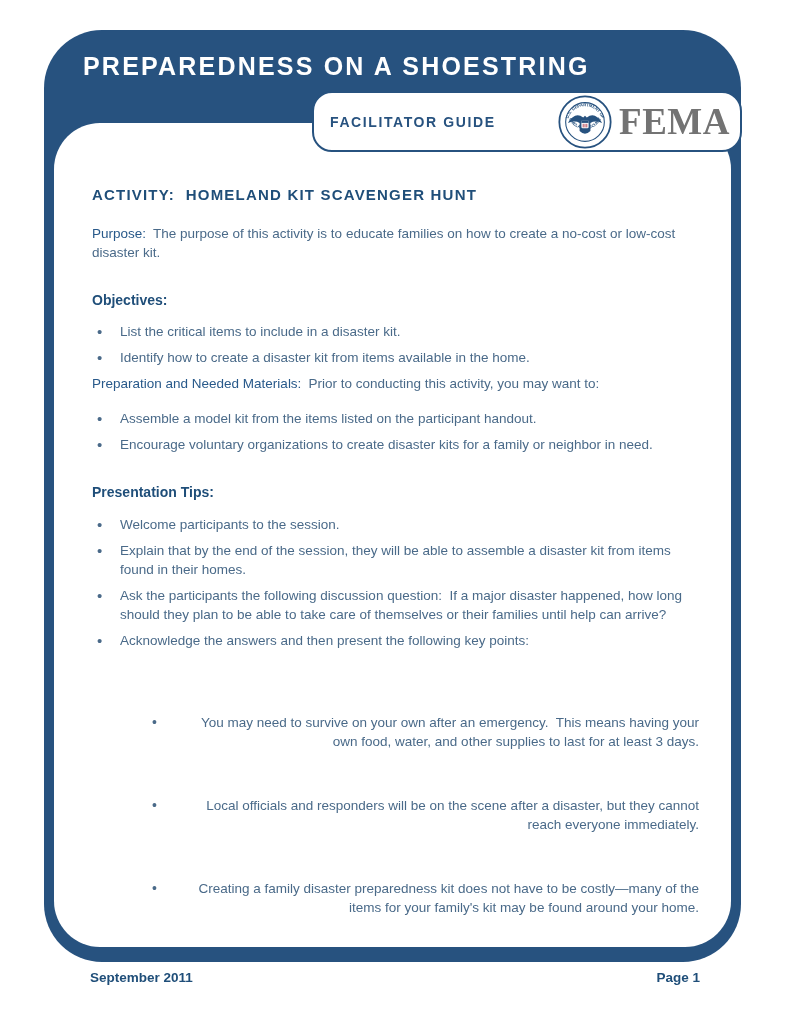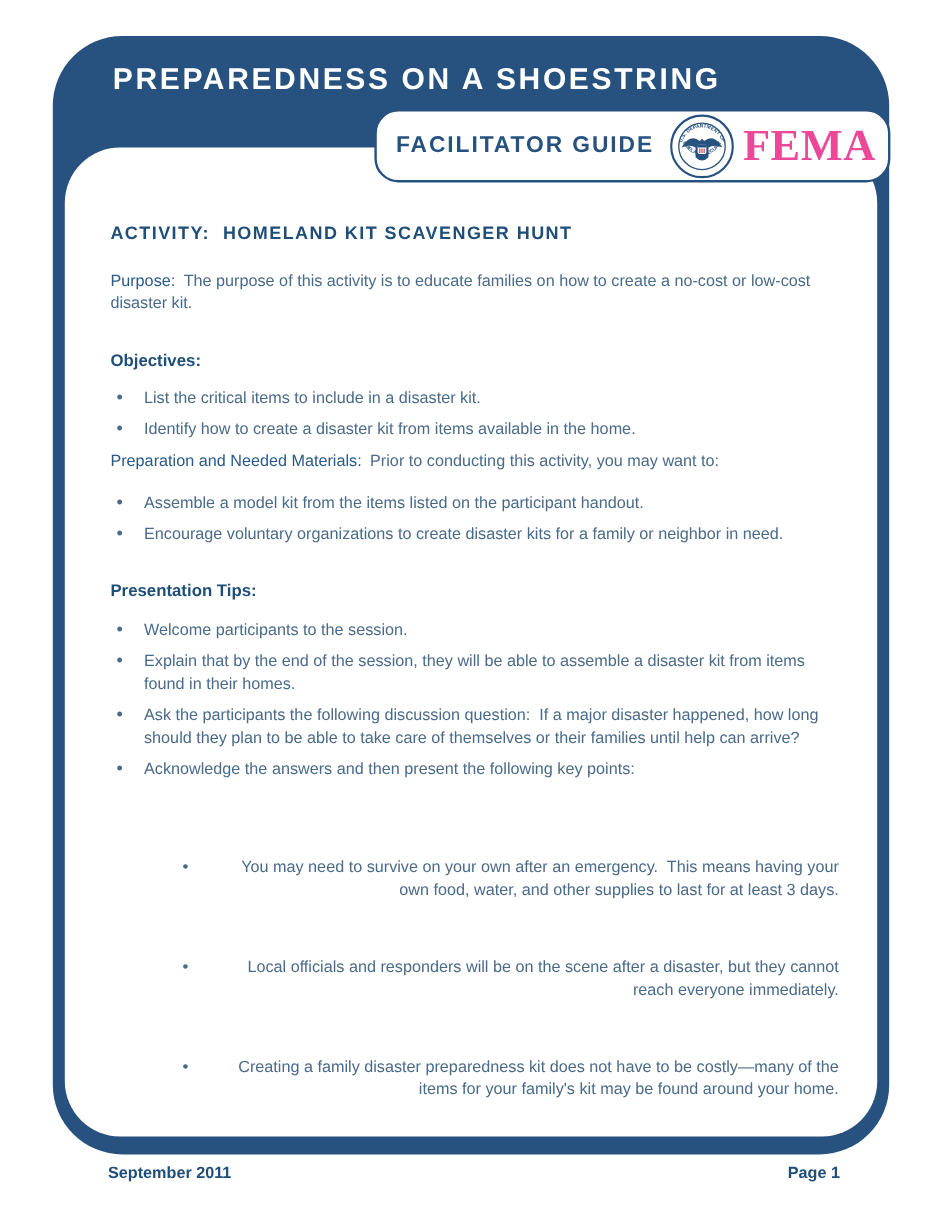--- a/index.html
+++ b/index.html
@@ -7,46 +7,46 @@
     position:relative; width:791px; height:1024px; background:#ffffff;
     font-family:"Liberation Sans", sans-serif; overflow:hidden;
   }
   
   .frame {
     position:absolute; left:44px; top:30px; width:697px; height:932px;
     background:#27527f; border-radius:58px;
   }
   
   .title {
-    position:absolute; left:50px; top:22px;
+    position:absolute; left:39px; top:22px;
     color:#ffffff; font-size:25px; font-weight:bold; letter-spacing:2.2px;
     white-space:pre;
   }
   
   .content {
     position:absolute; left:10px; right:10px; top:93px; bottom:15px;
     background:#ffffff; border-radius:46px;
     box-sizing:border-box; padding:62px 32px 0 38px;
     color:#4a6a89; font-size:13.5px; line-height:19px;
   }
   
   .guide-box {
     position:absolute; left:268px; top:61px; width:430px; height:61px;
     background:#ffffff; border:2px solid #27527f; border-radius:20px;
     box-sizing:border-box; display:flex; align-items:center; z-index:3;
   }
   .guide-label {
-    margin-left:16px; color:#27527f; font-size:19px; font-weight:bold; letter-spacing:1.6px;
+    margin-left:16px; color:#27527f; font-size:14px; font-weight:bold; letter-spacing:1.6px;
     white-space:pre;
   }
   .logo-group { margin-left:auto; display:flex; align-items:center; gap:7px; padding-right:10px; }
   .seal { width:54px; height:54px; }
   .fema-wordmark {
     font-family:"Liberation Serif", serif; font-weight:bold; font-size:37px;
-    color:#ec4899; letter-spacing:0.5px; line-height:1;
+    color:#737373; letter-spacing:0.5px; line-height:1;
   }
   
   .activity-heading {
     margin:0 0 20px 0; color:#1f4e79; font-size:15px; font-weight:bold; letter-spacing:1.2px;
     white-space:pre-wrap;
   }
   .para { margin:0; white-space:pre-wrap; }
   .inline-label { color:#28598a; font-weight:normal; margin-right:7px; }
   .section-heading {
     margin:0; color:#1f4e79; font-size:14px; font-weight:bold; white-space:pre;

